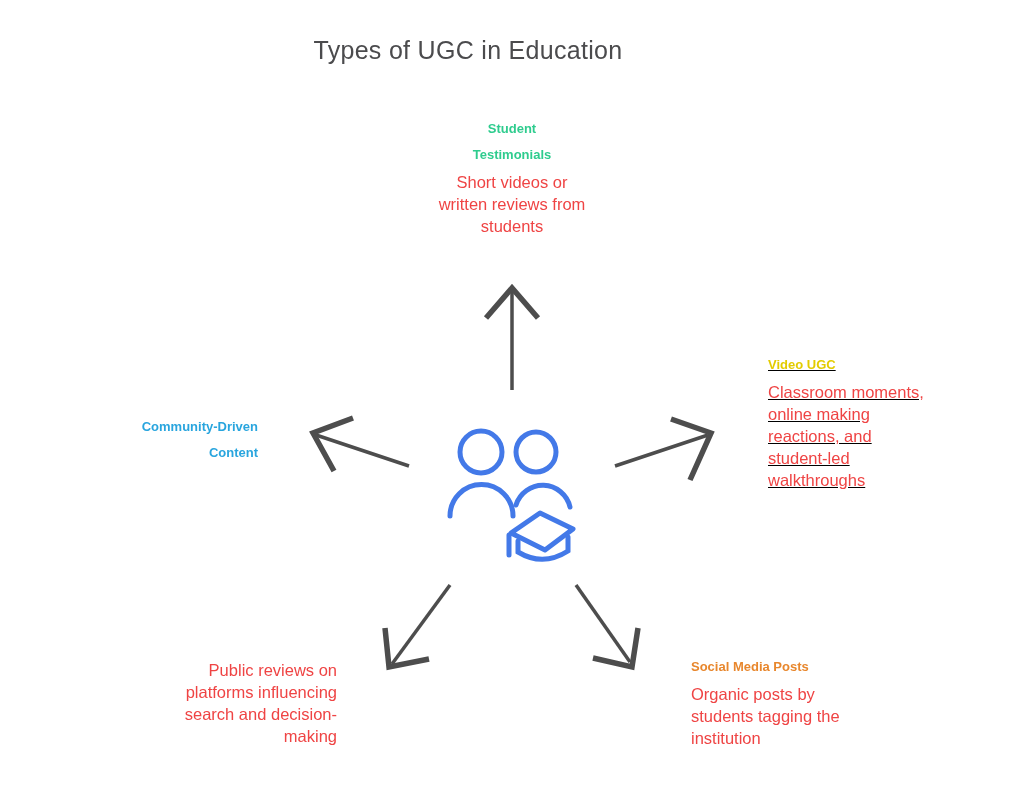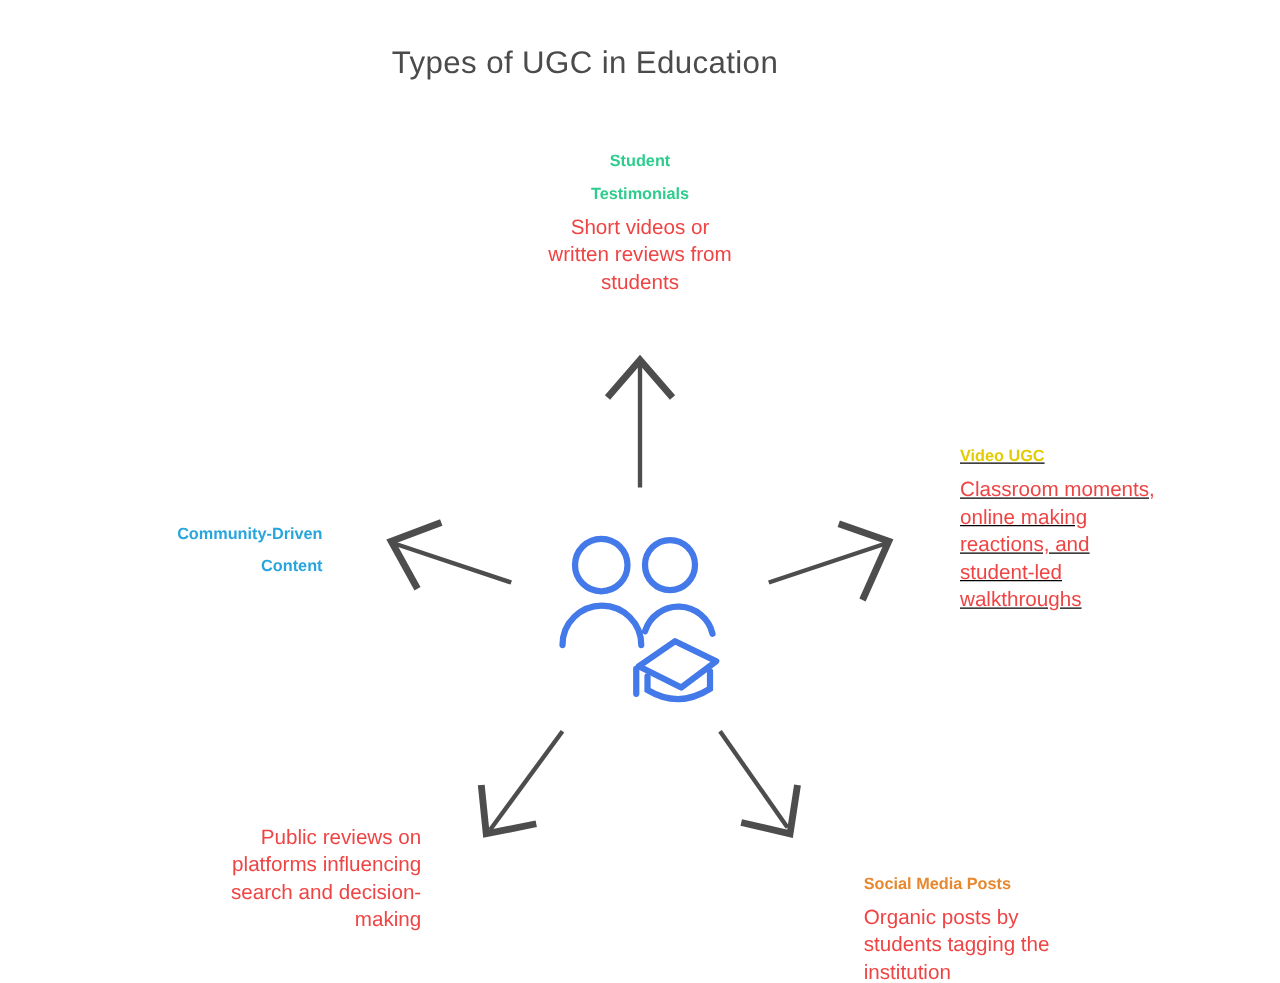--- a/index.html
+++ b/index.html
@@ -30,21 +30,21 @@
   }
   .n-top{left:402px;top:116px;width:220px;text-align:center;}
   .n-right{left:768px;top:352px;width:195px;text-align:left;text-decoration:underline;}
   .n-left{right:766px;top:369px;width:235px;text-align:right;margin-top:45px;}
   .n-bleft{right:687px;top:656px;width:235px;text-align:right;}
   .n-bright{left:691px;top:654px;width:205px;text-align:left;}
   .n-top .heading{color:#2ECC8E;}
   .n-right .heading{color:#E3CC00;}
   .n-left .heading{color:#29A5DE;}
   .n-bleft .heading{color:#E95050;}
-  .n-bright .heading{color:#E8872D;margin-top:40px;}
+  .n-bright .heading{color:#E8872D;}
   .arrows{position:absolute;left:0;top:0;}
   .center-icon{position:absolute;left:435px;top:415px;}
 </style>
 </head>
 <body>
 
 <div class="title">Types of UGC in Education</div>
 
 <svg class="arrows" width="1024" height="786" viewBox="0 0 1024 786">
   <g stroke="#4D4D4D" fill="none">

